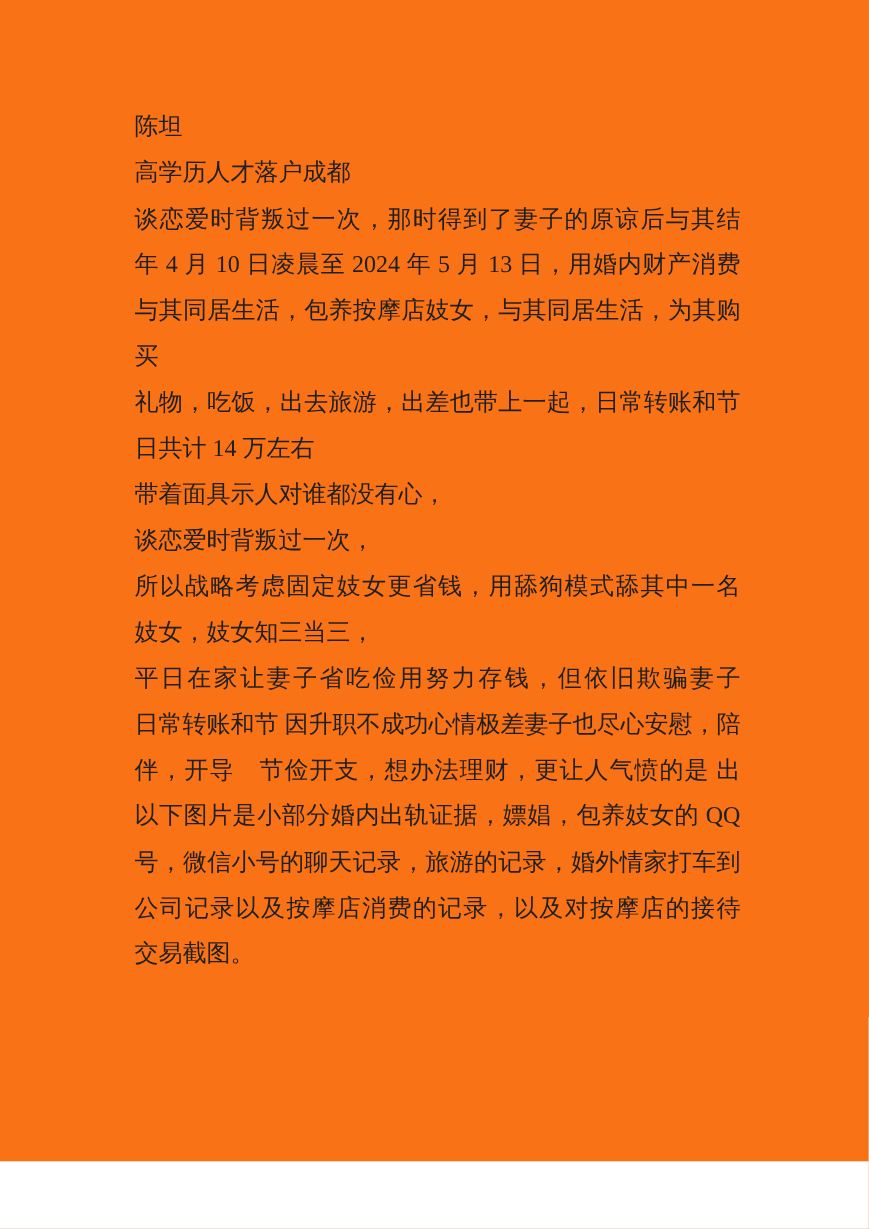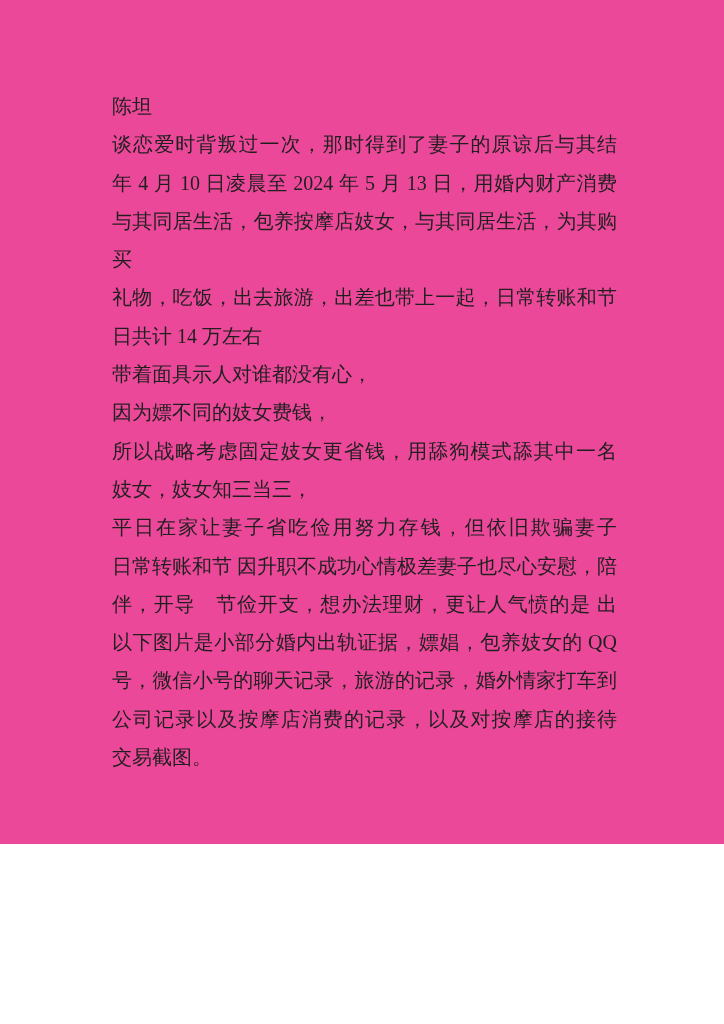--- a/index.html
+++ b/index.html
@@ -3,22 +3,22 @@
 <meta charset="utf-8">
 <style>
   html, body {
     margin: 0;
     padding: 0;
     background: #ffffff;
   }
   .page {
     position: relative;
     width: 724px;
-    height: 844px;
-    background: #ec4899;
+    height: 968px;
+    background: #f97316;
     overflow: hidden;
     box-sizing: border-box;
   }
   .content {
     position: absolute;
     top: 87px;
     left: 112px;
     width: 505px;
     font-family: "Liberation Serif", "DejaVu Serif", serif;
     font-size: 20px;
@@ -35,27 +35,28 @@
     text-align: justify;
     text-align-last: justify;
   }
 </style>
 </head>
 <body>
 
 <div class="page">
   <div class="content">
     <div class="line">陈坦</div>
+    <div class="line">高学历人才落户成都</div>
     <div class="line f">谈恋爱时背叛过一次，那时得到了妻子的原谅后与其结</div>
     <div class="line f">年 4 月 10 日凌晨至 2024 年 5 月 13 日，用婚内财产消费</div>
     <div class="line f">与其同居生活，包养按摩店妓女，与其同居生活，为其购买</div>
     <div class="line f">礼物，吃饭，出去旅游，出差也带上一起，日常转账和节</div>
     <div class="line">日共计 14 万左右</div>
     <div class="line">带着面具示人对谁都没有心，</div>
-    <div class="line">因为嫖不同的妓女费钱，</div>
+    <div class="line">谈恋爱时背叛过一次，</div>
     <div class="line f">所以战略考虑固定妓女更省钱，用舔狗模式舔其中一名</div>
     <div class="line">妓女，妓女知三当三，</div>
     <div class="line f">平日在家让妻子省吃俭用努力存钱，但依旧欺骗妻子</div>
     <div class="line f">日常转账和节 因升职不成功心情极差妻子也尽心安慰，陪</div>
     <div class="line f">伴，开导　节俭开支，想办法理财，更让人气愤的是 出</div>
     <div class="line f">以下图片是小部分婚内出轨证据，嫖娼，包养妓女的 QQ</div>
     <div class="line f">号，微信小号的聊天记录，旅游的记录，婚外情家打车到</div>
     <div class="line f">公司记录以及按摩店消费的记录，以及对按摩店的接待</div>
     <div class="line">交易截图。</div>
   </div>

